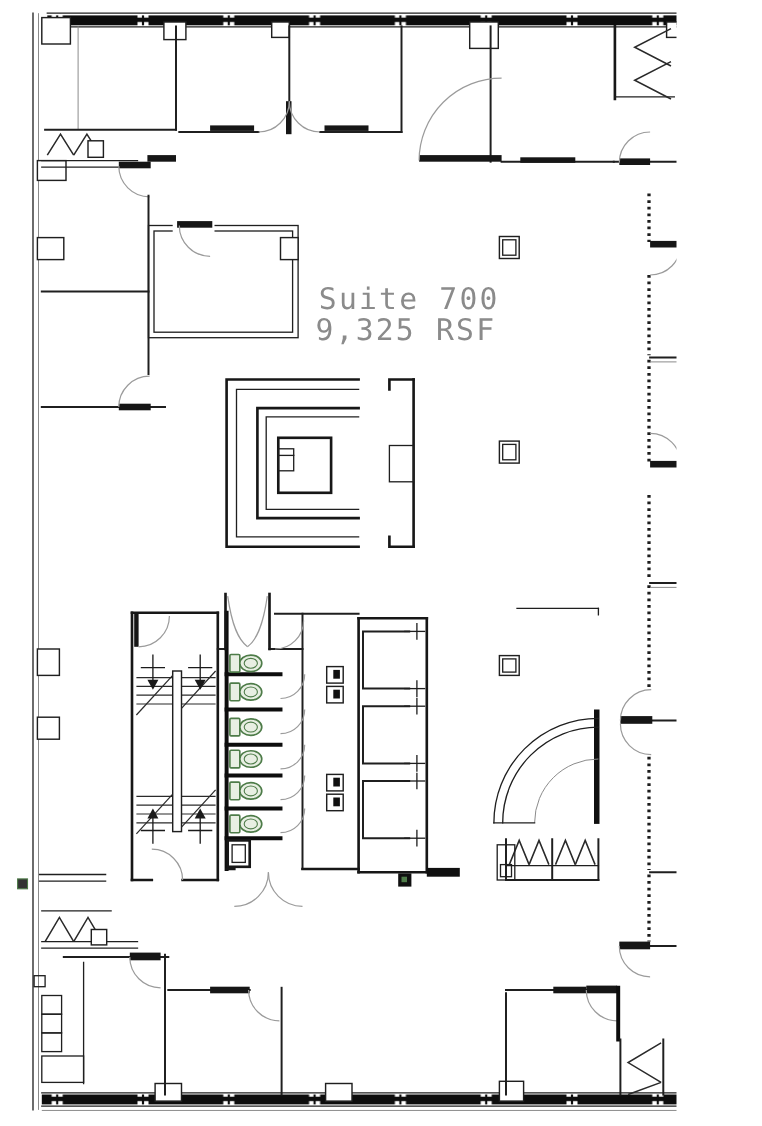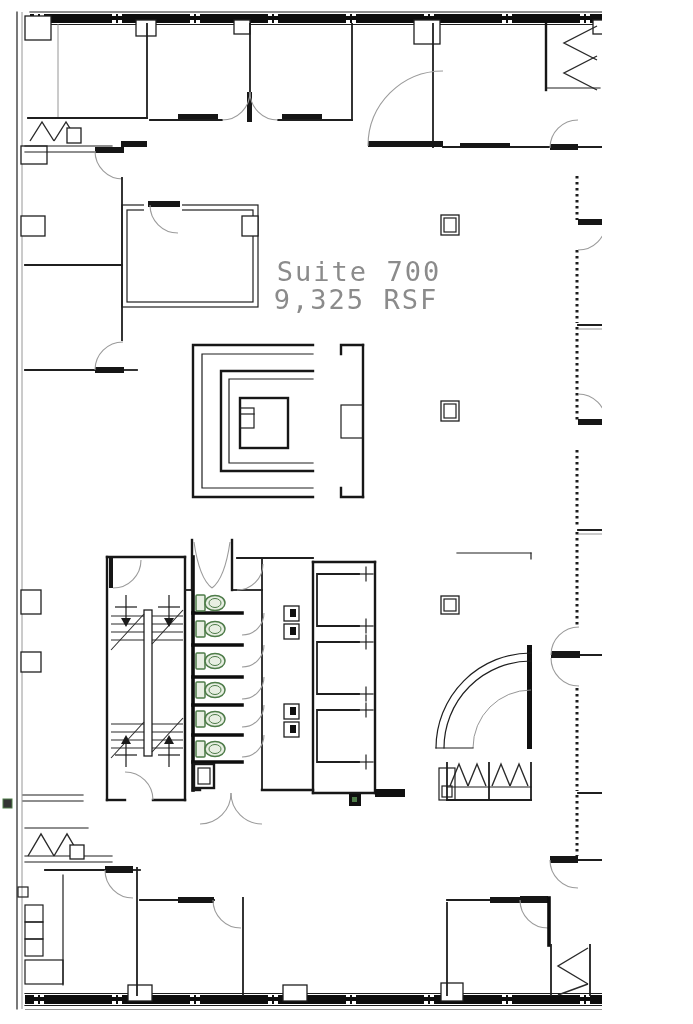--- a/index.html
+++ b/index.html
@@ -1,17 +1,17 @@
 <!DOCTYPE html>
 <html><head>
 <meta charset="utf-8">
 <style>
   html,body{margin:0;padding:0;background:#ffffff;}
   .page{position:relative;width:602px;height:1024px;background:#fff;overflow:hidden;
-        font-family:"DejaVu Sans Mono","Liberation Mono",monospace;}
+        font-family:"DejaVu Sans Mono","Liberation Mono",monospace;padding-left:13px;}
   svg{display:block;}
   
   .w1{stroke:#1f1f1f;stroke-width:1.2;fill:none;stroke-linecap:square;}
   .w15{stroke:#1f1f1f;stroke-width:1.8;fill:none;stroke-linecap:square;}
   .w2{stroke:#171717;stroke-width:2.4;fill:none;stroke-linecap:square;}
   .w3{stroke:#0d0d0d;stroke-width:3.6;fill:none;stroke-linecap:square;}
   .thin{stroke:#8a8a8a;stroke-width:.9;fill:none;}
   .door{stroke:#9b9b9b;stroke-width:1.1;fill:none;}
   .leaf{fill:#161616;stroke:none;}
   .dark{fill:#101010;stroke:none;}

